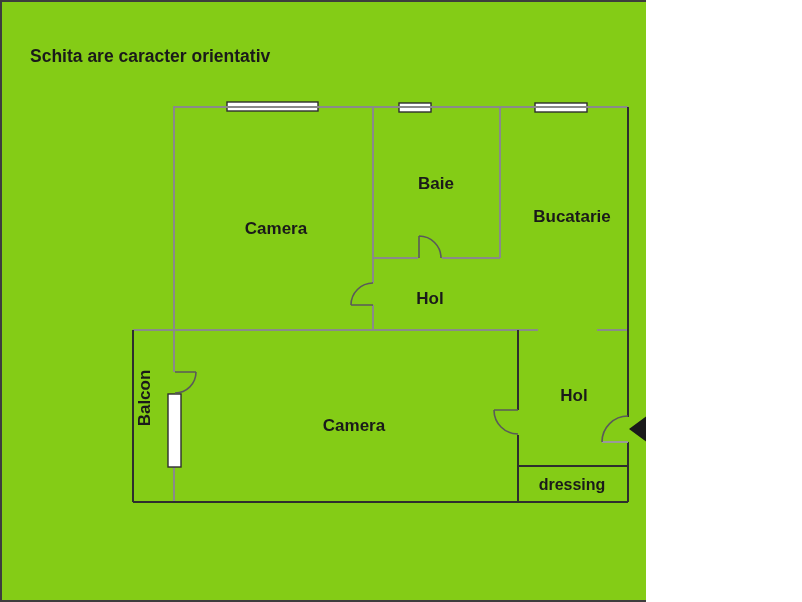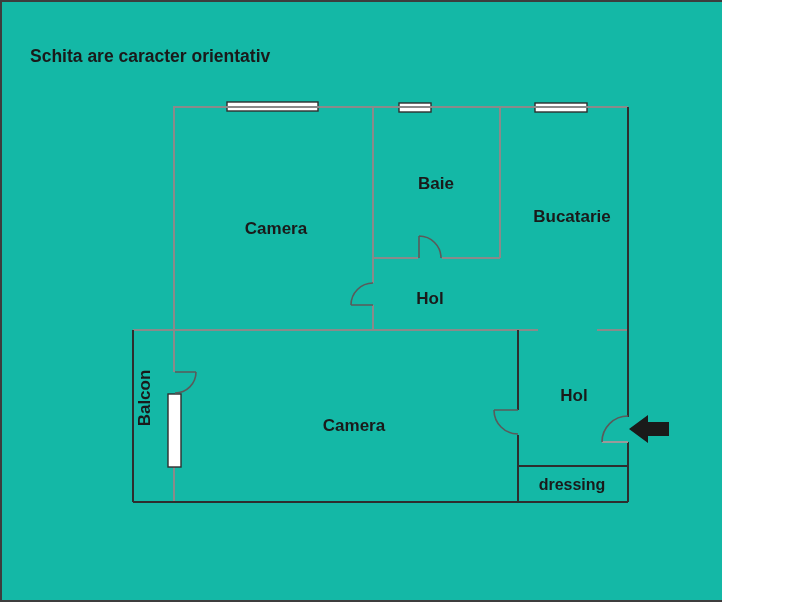--- a/index.html
+++ b/index.html
@@ -1,19 +1,19 @@
 <!DOCTYPE html>
 <html><head>
 <meta charset="utf-8">
 <style>
   html,body{margin:0;padding:0;background:#fff;}
   #stage{
     position:relative;
-    width:722px;height:602px;
-    background:#14b8a6;
+    width:646px;height:602px;
+    background:#84cc16;
     font-family:"Liberation Sans", sans-serif;
     overflow:hidden;
   }
   svg{position:absolute;left:0;top:0;}
   .wall-gray{stroke:#8a8a8a;stroke-width:2;fill:none;}
   .wall-dark{stroke:#2e2e2e;stroke-width:2;fill:none;}
   .door{stroke:#5a5a5a;stroke-width:1.6;fill:none;}
   .door-gray{stroke:#9a9a9a;stroke-width:2;fill:none;}
   .window{stroke:#2e2e2e;stroke-width:1.4;fill:#ffffff;}
   .lbl{

